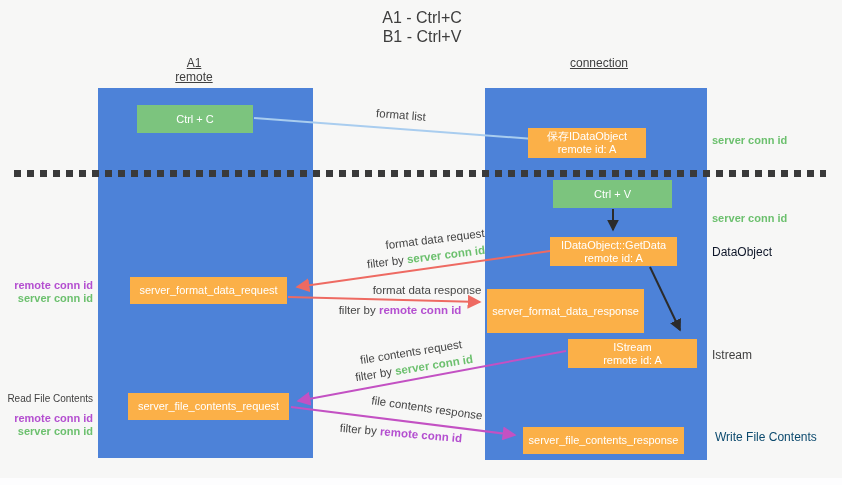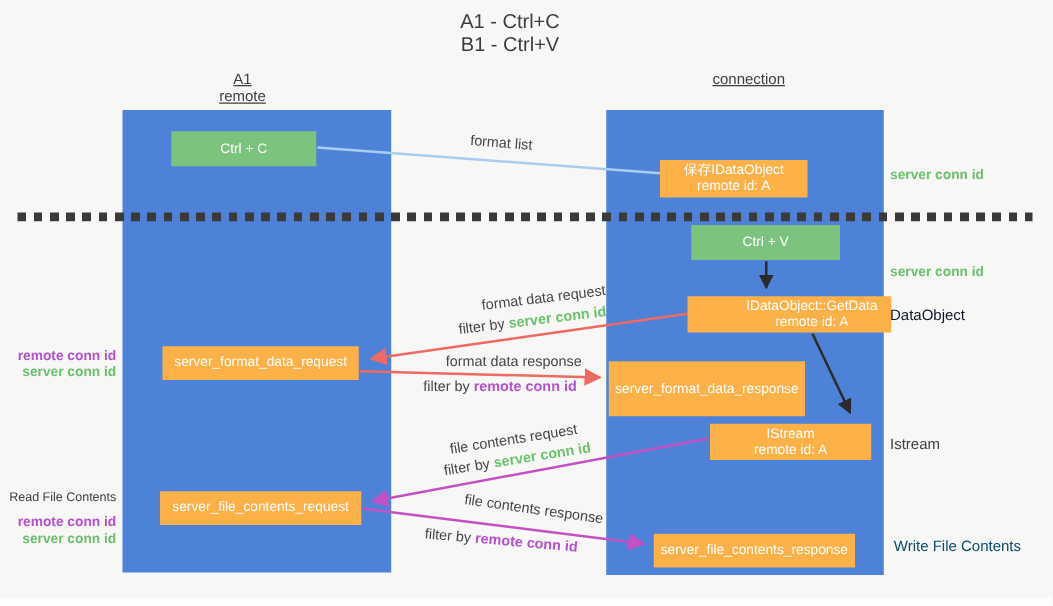--- a/index.html
+++ b/index.html
@@ -6,54 +6,54 @@
   #canvas{position:relative;width:842px;height:485px;background:#f7f7f6;
           font-family:"Liberation Sans",sans-serif;overflow:hidden;}
 
   
   .lane{position:absolute;background:#4d82d8;}
   #lane-left{left:98px;top:88px;width:215px;height:370px;}
   #lane-right{left:485px;top:88px;width:222px;height:372px;}
 
   
   #diagram-title{position:absolute;left:0;top:8px;width:816px;text-align:center;
-                 font-size:16px;line-height:19px;color:#3d3d3d;}
+                 font-size:16px;line-height:19px;color:#3d3d3d;padding-left:14px;}
   .col-header{position:absolute;width:140px;text-align:center;font-size:12px;
               line-height:14px;color:#3f3f3f;text-decoration:underline;}
   #hdr-left{left:124px;top:56px;}
   #hdr-right{left:529px;top:56px;}
 
   
   #divider{position:absolute;left:14px;top:170px;width:812px;height:7px;
            background:repeating-linear-gradient(90deg,#3a3a3a 0 7px,transparent 7px 13px);}
 
   
   .node{position:absolute;color:#fff;font-size:11px;line-height:13px;text-align:center;
         display:flex;flex-direction:column;justify-content:center;white-space:nowrap;}
   .node.green{background:#7cc47e;}
   .node.orange{background:#fbb048;}
   #node-ctrl-c{left:137px;top:105px;width:116px;height:28px;}
   #node-save-dataobject{left:528px;top:128px;width:118px;height:30px;}
   #node-ctrl-v{left:553px;top:180px;width:119px;height:28px;}
-  #node-getdata{left:550px;top:237px;width:127px;height:29px;padding-left:36px;}
+  #node-getdata{left:550px;top:237px;width:127px;height:29px;}
   #node-format-request{left:130px;top:277px;width:157px;height:27px;}
   #node-format-response{left:487px;top:289px;width:157px;height:44px;}
   #node-istream{left:568px;top:339px;width:129px;height:29px;}
   #node-file-request{left:128px;top:393px;width:161px;height:27px;}
   #node-file-response{left:523px;top:427px;width:161px;height:27px;}
 
   
   .mid{position:absolute;font-size:11.5px;color:#464646;white-space:nowrap;
        transform-origin:center;}
   .green-t{color:#6cc06e;font-weight:bold;}
   .purple-t{color:#b44fd0;font-weight:bold;}
   #lbl-format-list{left:401px;top:109px;transform:translateX(-50%) rotate(4.5deg);}
   #lbl-fmt-req{left:435px;top:233px;transform:translateX(-50%) rotate(-7deg);}
   #lbl-fmt-req-filter{left:426px;top:251px;transform:translateX(-50%) rotate(-7deg);}
-  #lbl-fmt-res{left:411px;top:284px;transform:translateX(-50%);}
+  #lbl-fmt-res{left:427px;top:284px;transform:translateX(-50%);}
   #lbl-fmt-res-filter{left:400px;top:304px;transform:translateX(-50%);}
   #lbl-file-req{left:411px;top:346px;transform:translateX(-50%) rotate(-9deg);}
   #lbl-file-req-filter{left:414px;top:362px;transform:translateX(-50%) rotate(-9deg);}
   #lbl-file-res{left:427px;top:402px;transform:translateX(-50%) rotate(8deg);}
   #lbl-file-res-filter{left:401px;top:427px;transform:translateX(-50%) rotate(5deg);}
 
   
   .side{position:absolute;font-size:11px;white-space:nowrap;line-height:13px;}
   .side.bold{font-weight:bold;}
   #side-left-top{left:0;top:279px;width:93px;text-align:right;}

